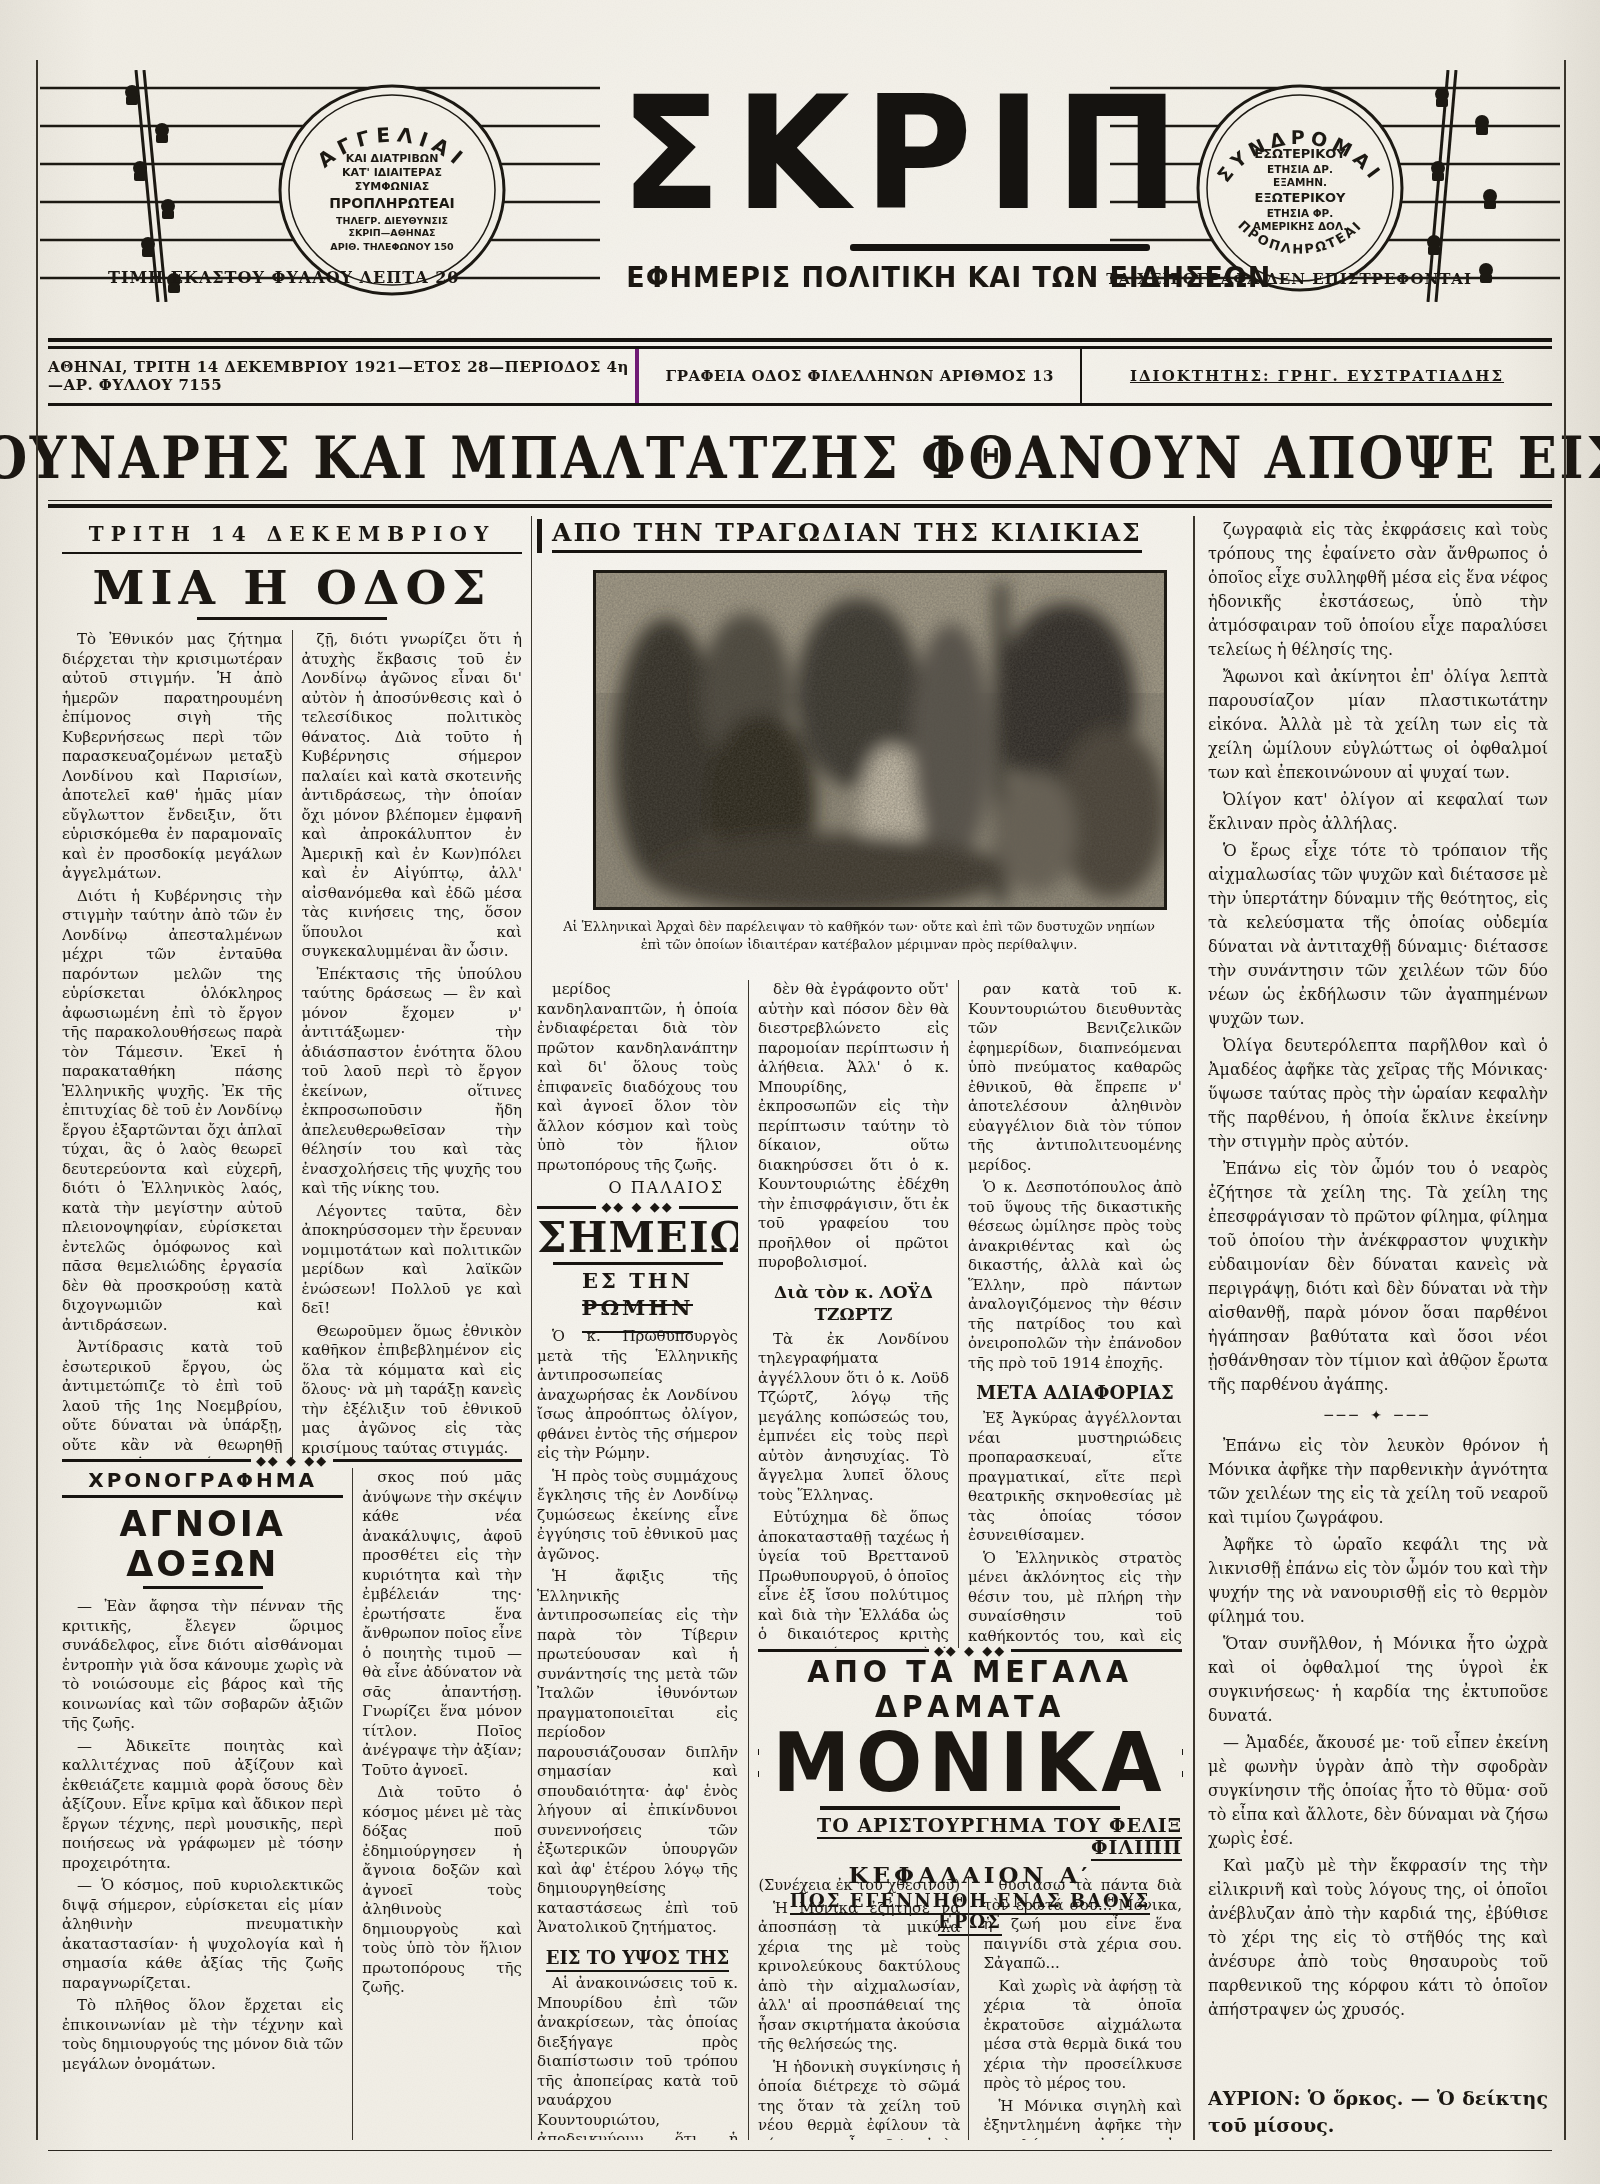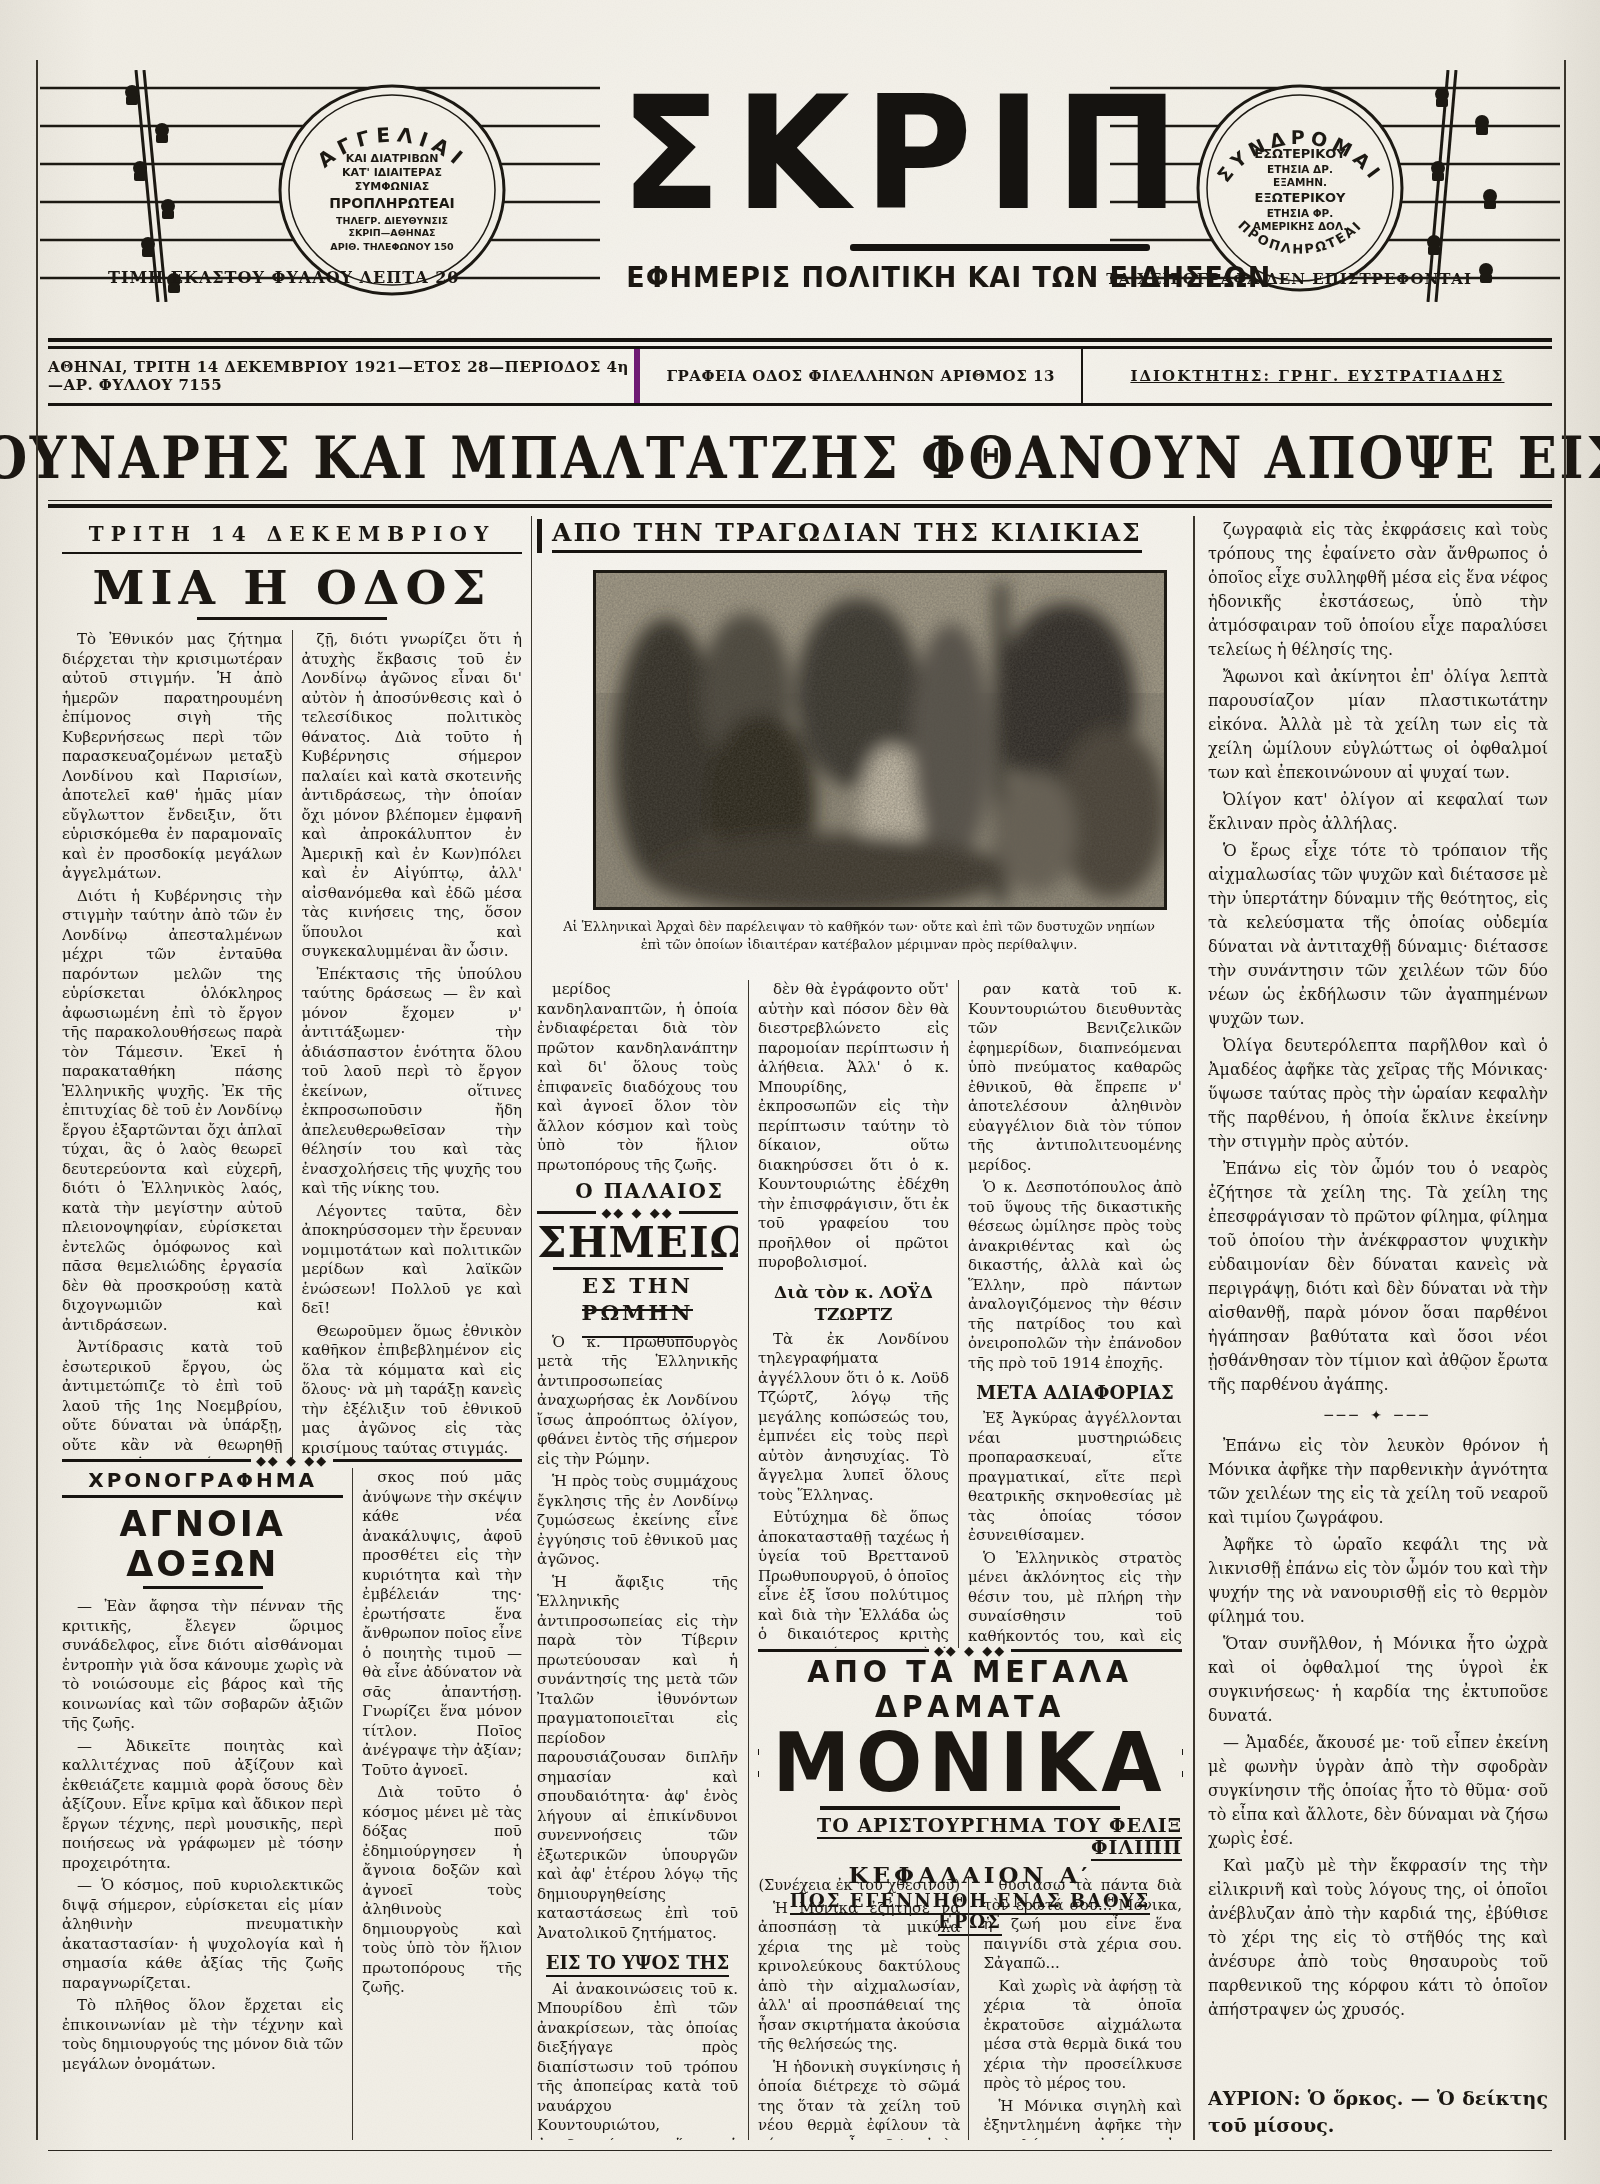--- a/index.html
+++ b/index.html
@@ -22,34 +22,34 @@
   .subtitle{font-family:"DejaVu Sans","Liberation Sans",sans-serif;font-weight:bold;
     font-size:29px;letter-spacing:1px;white-space:nowrap;transform:scaleX(.93);transform-origin:center;}
   .mast-small{font-family:"DejaVu Serif",serif;font-weight:bold;font-size:16px;letter-spacing:1px;white-space:nowrap;}
   
   .rule-heavy{background:#171410;height:4px;}
   .rule-thin{background:#2a261f;height:1px;}
   .vrule{background:#3a352c;width:1px;position:absolute;}
   
   .dateline{display:flex;align-items:stretch;border-top:3px solid #171410;border-bottom:3px solid #171410;}
   .dateline .cell{display:flex;align-items:center;justify-content:center;font-weight:bold;font-size:15px;letter-spacing:.5px;}
-  .dateline .boxed{border-left:6px solid #701a75;border-right:2px solid #171410;padding:8px 26px;}
+  .dateline .boxed{border-left:4px solid #701a75;border-right:2px solid #171410;padding:8px 26px;}
   
   .main-headline{text-align:center;}
   .main-headline span{display:inline-block;transform:scaleX(.9);font-weight:bold;
     font-size:57px;letter-spacing:3px;white-space:nowrap;font-family:"DejaVu Serif",serif;}
   
   .coltext{font-size:15px;line-height:1.3;text-align:justify;overflow:hidden;}
   .para{margin:0 0 3px 0;text-indent:15px;}
   .para:first-child{margin-top:0;}
   .kicker-bar{font-weight:bold;font-size:20px;letter-spacing:7px;text-align:center;
     border-bottom:2px solid #171410;padding:4px 0 6px;}
   .art-title{font-weight:bold;text-align:center;letter-spacing:6px;}
   .underline-short{height:3px;background:#171410;margin:2px auto 0;}
-  .sig{text-align:right;font-weight:bold;font-size:20px;letter-spacing:2px;padding-right:14px;}
+  .sig{text-align:right;font-weight:normal;font-size:16px;letter-spacing:2px;padding-right:14px;}
   .chain{display:flex;align-items:center;margin:7px 0;}
   .chain::before,.chain::after{content:"";flex:1;height:3px;background:#171410;}
   .chain .gem{padding:0 5px;font-size:13px;letter-spacing:2px;line-height:0;}
   .chain .gem::before{content:"◆◆ ◆ ◆◆";}
   .subhead{font-weight:bold;text-align:center;font-size:18px;margin:8px 0 5px;}
   .subhead.ul span{border-bottom:2px solid #171410;padding-bottom:2px;}
   .section-title{font-weight:bold;text-align:center;font-size:42px;letter-spacing:1px;line-height:1.05;}
   .section-sub{font-weight:bold;text-align:center;font-size:21px;letter-spacing:3px;margin-top:2px;}
   .section-sub span{border-bottom:2px solid #171410;padding-bottom:11px;text-align:right;}
   .cont-note{text-align:center;font-size:14.5px;margin:0 0 4px;}

